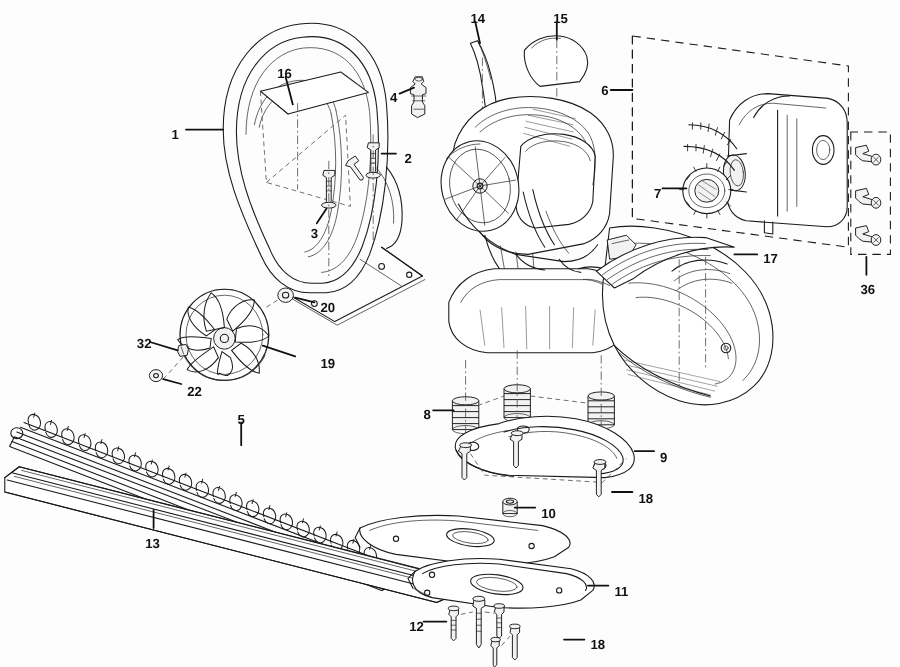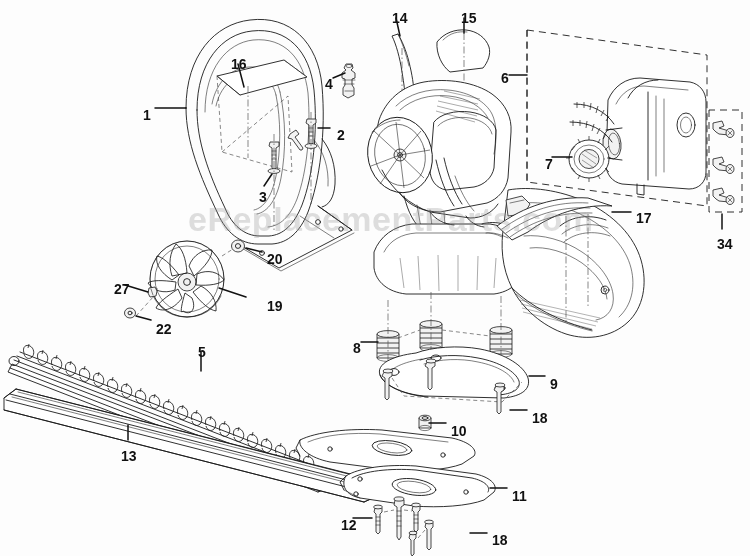--- a/index.html
+++ b/index.html
@@ -21,21 +21,21 @@
     font-weight:bold;
     letter-spacing:0.5px;
     color:rgba(150,150,150,0.30);
     white-space:nowrap;
     pointer-events:none;
     user-select:none;
   }
   .callout{
     position:absolute;
     font-family:"Liberation Sans", sans-serif;
-    font-size:14px;
+    font-size:11px;
     font-weight:bold;
     color:#111;
     line-height:1;
     white-space:nowrap;
   }
 </style>
 </head>
 <body>
 
 <div id="stage">
@@ -580,37 +580,36 @@
           <line class="lead" x1="510" y1="410" x2="527" y2="410"></line>
           <line class="lead" x1="429" y1="423" x2="446" y2="423"></line>
           <line class="lead" x1="490" y1="488" x2="507" y2="488"></line>
           <line class="lead" x1="353" y1="518" x2="372" y2="518"></line>
           <line class="lead" x1="470" y1="533" x2="487" y2="533"></line>
         </g>
 
     </g>
   </svg>
 
-  <div class="wm">eReplacementParts.com</div>
 
   <div id="callout-layer">
       <div class="callout" style="left: 143px; top: 108px;">1</div>
       <div class="callout" style="left: 231px; top: 57px;">16</div>
       <div class="callout" style="left: 325px; top: 77px;">4</div>
       <div class="callout" style="left: 337px; top: 128px;">2</div>
       <div class="callout" style="left: 259px; top: 190px;">3</div>
       <div class="callout" style="left: 392px; top: 11px;">14</div>
       <div class="callout" style="left: 461px; top: 11px; text-align: center;">15</div>
       <div class="callout" style="left: 501px; top: 71px;">6</div>
       <div class="callout" style="left: 545px; top: 157px;">7</div>
       <div class="callout" style="left: 636px; top: 211px;">17</div>
-      <div class="callout" style="left: 717px; top: 237px;">34</div>
+      <div class="callout" style="left: 717px; top: 237px;">36</div>
       <div class="callout" style="left: 267px; top: 252px;">20</div>
       <div class="callout" style="left: 251px; top: 299px; margin-left: 16px;">19</div>
-      <div class="callout" style="left: 114px; top: 282px;">27</div>
+      <div class="callout" style="left: 114px; top: 282px;">32</div>
       <div class="callout" style="left: 156px; top: 322px;">22</div>
       <div class="callout" style="left: 198px; top: 345px;">5</div>
       <div class="callout" style="left: 121px; top: 449px;">13</div>
       <div class="callout" style="left: 353px; top: 341px;">8</div>
       <div class="callout" style="left: 550px; top: 377px;">9</div>
       <div class="callout" style="left: 532px; top: 411px;">18</div>
       <div class="callout" style="left: 451px; top: 424px;">10</div>
       <div class="callout" style="left: 512px; top: 489px; text-align: right;">11</div>
       <div class="callout" style="left: 341px; top: 518px;">12</div>
       <div class="callout" style="left: 492px; top: 533px;">18</div>

